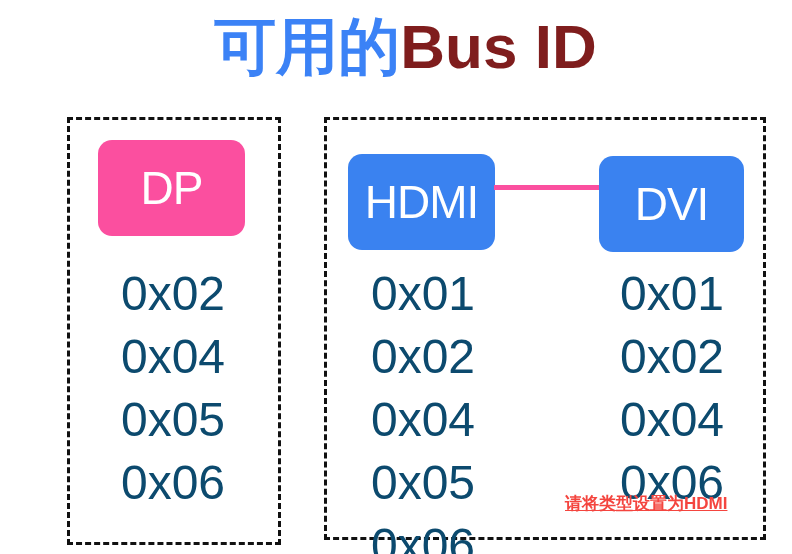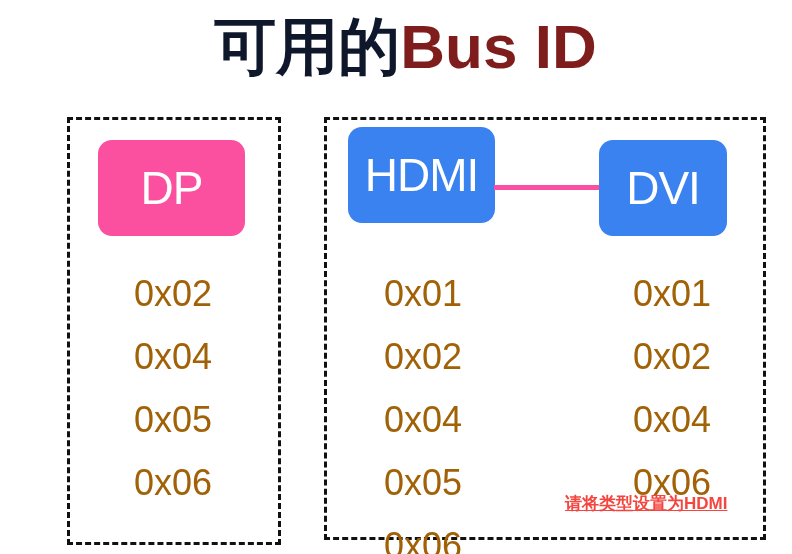--- a/index.html
+++ b/index.html
@@ -22,21 +22,21 @@
     top: 8px;
     width: 792px;
     text-align: center;
     font-size: 62px;
     font-weight: 700;
     line-height: 78px;
     white-space: nowrap;
     letter-spacing: 0px;
   }
   #title .cn {
-    color: #0f172a;
+    color: #3b82f6;
     margin-left: 19px;
   }
   #title .en {
     color: #7f1d1d;
   }
 
   
   .group-box {
     position: absolute;
     border: 3px dashed #111111;
@@ -66,40 +66,40 @@
     display: flex;
     align-items: center;
     justify-content: center;
     letter-spacing: -1px;
     box-sizing: border-box;
   }
   .node-pink { background: #fb4f9f; }
   .node-blue { background: #3a82f0; }
 
   #node-dp   { left: 98px;  top: 140px; width: 147px; height: 96px; }
-  #node-hdmi { left: 348px; top: 127px; width: 147px; height: 96px; }
-  #node-dvi  { left: 599px; top: 140px; width: 128px; height: 96px; }
+  #node-hdmi { left: 348px; top: 154px; width: 147px; height: 96px; }
+  #node-dvi  { left: 599px; top: 156px; width: 145px; height: 96px; }
 
   
   #link-line {
     position: absolute;
     left: 494px;
     top: 185px;
     width: 107px;
     height: 5px;
     background: #fb4f9f;
   }
 
   
   .id-column {
     position: absolute;
     text-align: center;
-    font-size: 36px;
+    font-size: 48px;
     font-weight: 400;
-    color: #a16207;
+    color: #0c4a6e;
   }
   .id-value {
     line-height: 63px;
     height: 63px;
     white-space: nowrap;
   }
   #col-dp   { left: 98px;  top: 262px; width: 150px; }
   #col-hdmi { left: 348px; top: 262px; width: 150px; }
   #col-dvi  { left: 597px; top: 262px; width: 150px; }
 

